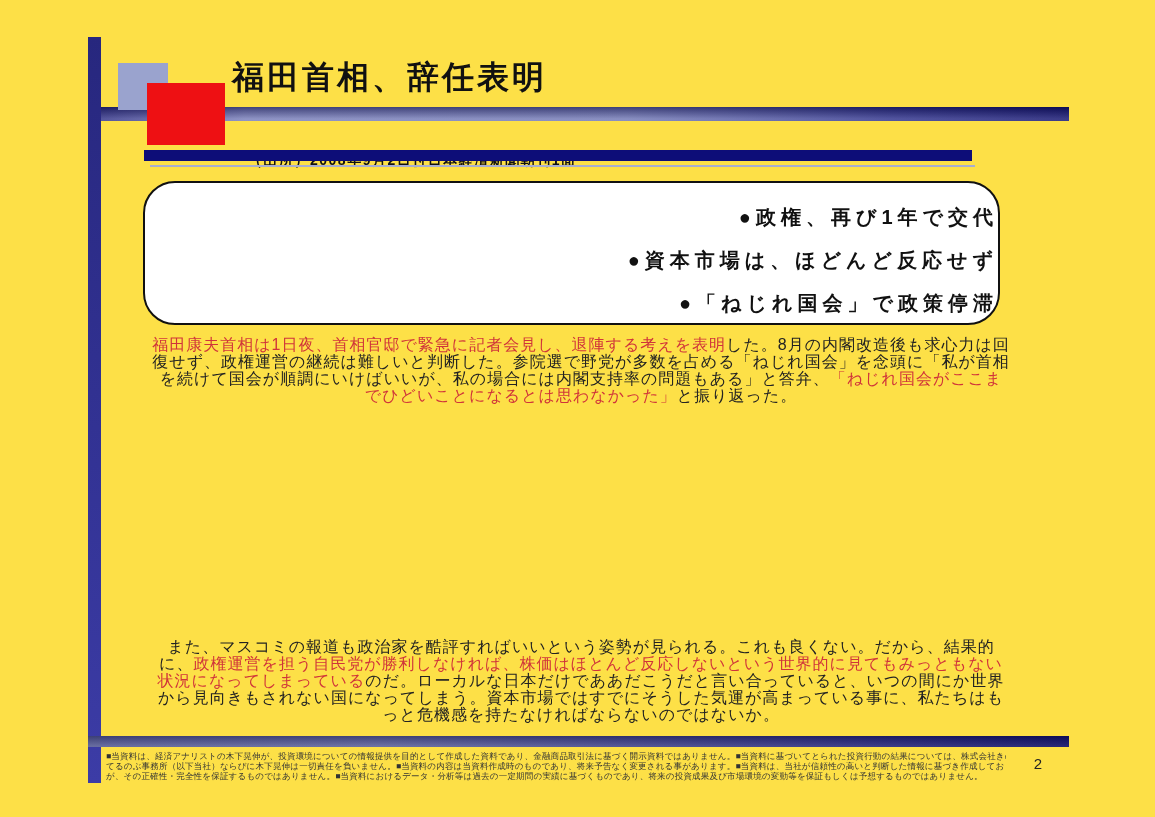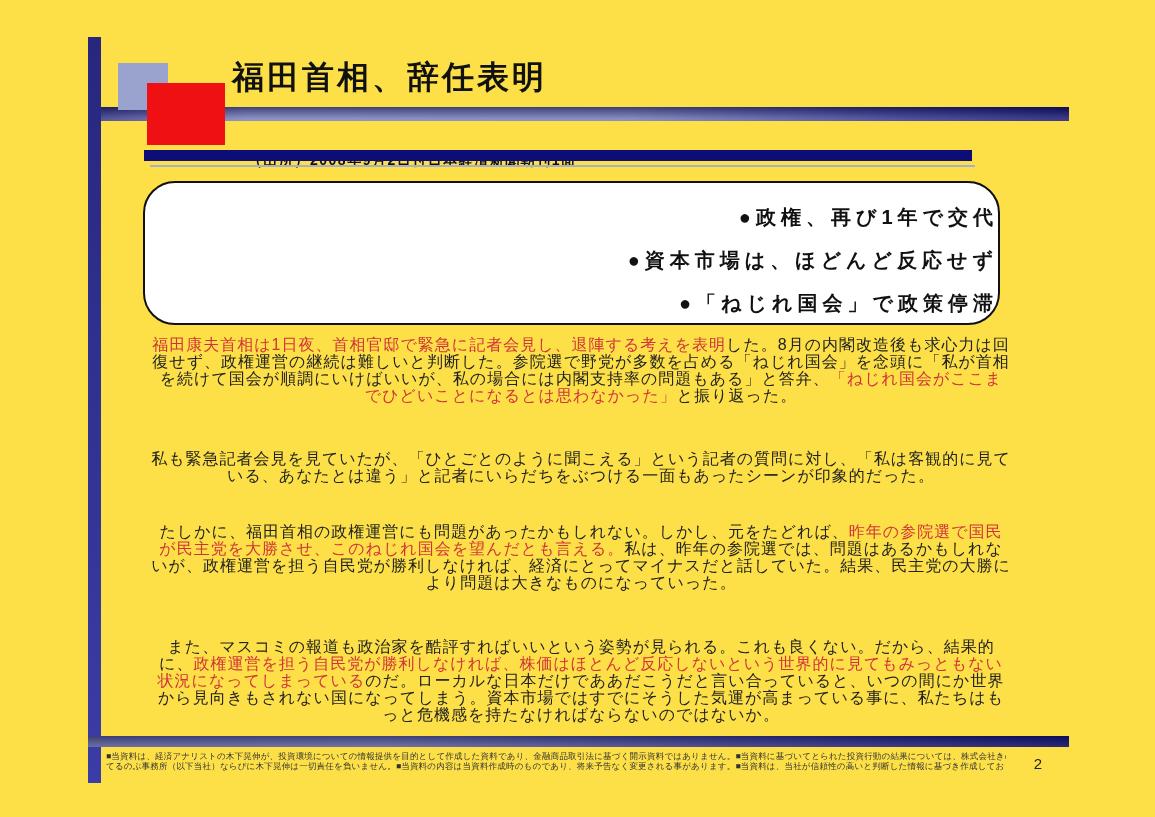--- a/index.html
+++ b/index.html
@@ -165,26 +165,25 @@
   <div class="thin-line"></div>
 
   <div class="summary-box">
     <div class="summary-bullet">●政権、再び1年で交代</div>
     <div class="summary-bullet">●資本市場は、ほどんど反応せず</div>
     <div class="summary-bullet">●「ねじれ国会」で政策停滞</div>
   </div>
 
   <p class="paragraph p1"><span class="seg-red">福田康夫首相は1日夜、首相官邸で緊急に記者会見し、退陣する考えを表明</span><span class="seg-black">した。8月の内閣改造後も求心力は回復せず、政権運営の継続は難しいと判断した。参院選で野党が多数を占める「ねじれ国会」を念頭に「私が首相を続けて国会が順調にいけばいいが、私の場合には内閣支持率の問題もある」と答弁、</span><span class="seg-red">「ねじれ国会がここまでひどいことになるとは思わなかった」</span><span class="seg-black">と振り返った。</span></p>
 
-  <p class="paragraph p2"><span class="seg-black">私も緊急記者会見を見ていたが、「ひとごとのように聞こえる」という記者の質問に対し、「私は客観的に見ている、あなたとは違う」と記者にいらだちをぶつける一面もあったシーンが印象的だった。</span></p>
 
-  <p class="paragraph p3"><span class="seg-black">たしかに、福田首相の政権運営にも問題があったかもしれない。しかし、元をたどれば、</span><span class="seg-red">昨年の参院選で国民が民主党を大勝させ、このねじれ国会を望んだとも言える。</span><span class="seg-black">私は、昨年の参院選では、問題はあるかもしれないが、政権運営を担う自民党が勝利しなければ、経済にとってマイナスだと話していた。結果、民主党の大勝により問題は大きなものになっていった。</span></p>
 
   <p class="paragraph p4"><span class="seg-black">また、マスコミの報道も政治家を酷評すればいいという姿勢が見られる。これも良くない。だから、結果的に、</span><span class="seg-red">政権運営を担う自民党が勝利しなければ、株価はほとんど反応しないという世界的に見てもみっともない状況になってしまっている</span><span class="seg-black">のだ。ローカルな日本だけでああだこうだと言い合っていると、いつの間にか世界から見向きもされない国になってしまう。資本市場ではすでにそうした気運が高まっている事に、私たちはもっと危機感を持たなければならないのではないか。</span></p>
 
   <div class="hbar-bottom"></div>
   <div class="disclaimer">
     <div class="disclaimer-line">■当資料は、経済アナリストの木下晃伸が、投資環境についての情報提供を目的として作成した資料であり、金融商品取引法に基づく開示資料ではありません。■当資料に基づいてとられた投資行動の結果については、株式会社きのした</div>
     <div class="disclaimer-line">てるのぶ事務所（以下当社）ならびに木下晃伸は一切責任を負いません。■当資料の内容は当資料作成時のものであり、将来予告なく変更される事があります。■当資料は、当社が信頼性の高いと判断した情報に基づき作成しております</div>
+    <div class="disclaimer-line">が、その正確性・完全性を保証するものではありません。■当資料におけるデータ・分析等は過去の一定期間の実績に基づくものであり、将来の投資成果及び市場環境の変動等を保証もしくは予想するものではありません。</div>
   </div>
   <div class="page-number">2</div>
 
 </div>
 
 </body></html>

